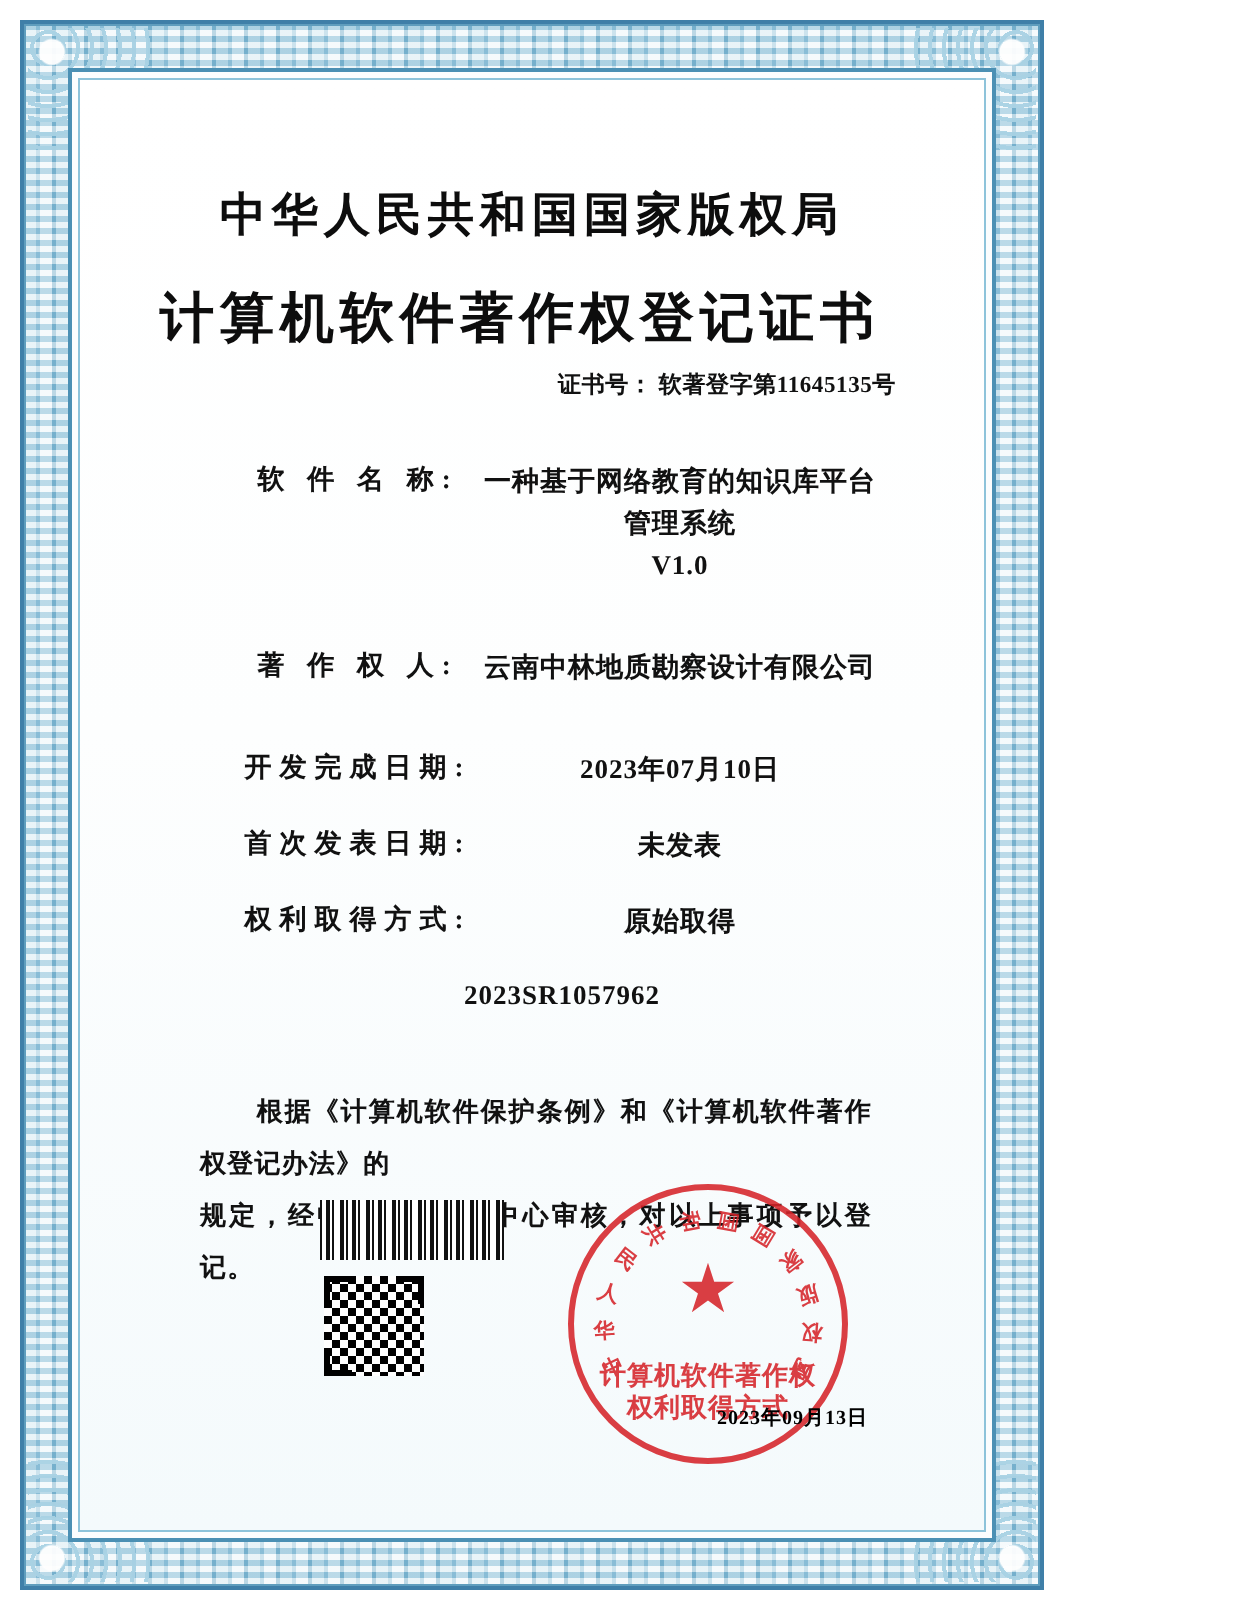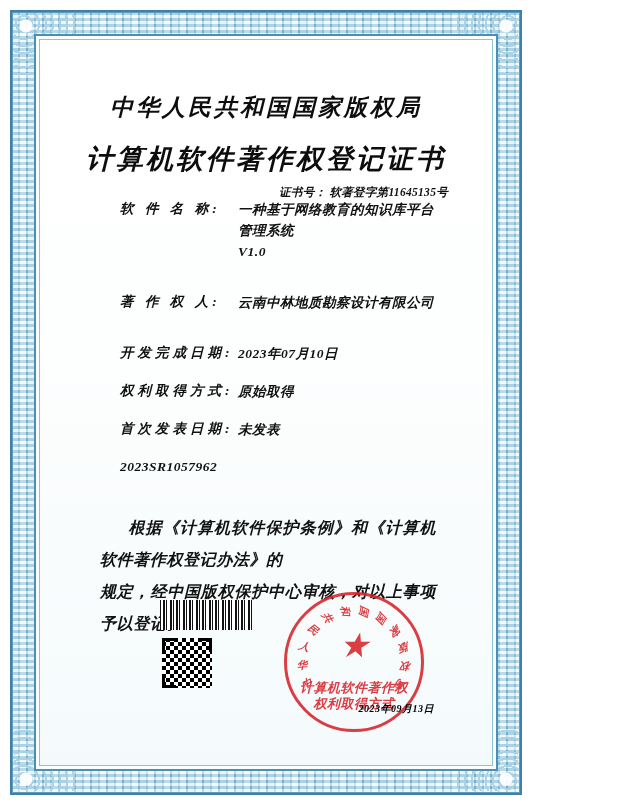--- a/index.html
+++ b/index.html
@@ -9,21 +9,20 @@
   }
   body {
     font-family: "Liberation Serif", "DejaVu Serif", serif;
   }
   .page {
     position: relative;
     width: 532px;
     height: 805px;
     overflow: hidden;
     background: #ffffff;
-    font-style: italic;
   }
 
   
   .frame-outer {
     position: absolute;
     left: 10px;
     top: 10px;
     right: 10px;
     bottom: 10px;
     border: 2px solid #3f7fa8;
@@ -101,40 +100,40 @@
   }
   .title-main {
     text-align: center;
     font-size: 23px;
     letter-spacing: 3px;
     font-weight: 700;
     color: #0d0d0d;
     margin-top: 14px;
   }
   .title-sub {
-    text-align: center;
     font-size: 27px;
     letter-spacing: 3px;
     font-weight: 700;
     color: #0d0d0d;
     margin-top: 18px;
   }
   .cert-no {
     text-align: right;
     font-size: 11.5px;
     font-weight: 700;
     margin-top: 8px;
     padding-right: 4px;
     letter-spacing: 0.3px;
   }
 
   .fields {
-    margin-top: 0;
+    margin-top: 31px;
     padding-left: 40px;
     padding-right: 10px;
+    text-align: center;
   }
   .row {
     display: flex;
     align-items: flex-start;
     margin-bottom: 17px;
     font-size: 13.5px;
     font-weight: 700;
   }
   .row .label {
     width: 118px;
@@ -145,21 +144,21 @@
   .row .value {
     flex: 1;
     letter-spacing: 0.5px;
     line-height: 1.55;
   }
   .row.gap-top { margin-top: 30px; }
 
   .statement {
     margin-top: 34px;
     padding: 0 16px 0 20px;
-    font-size: 16px;
+    font-size: 13px;
     font-weight: 700;
     line-height: 2.0;
     text-align: justify;
     letter-spacing: 0.6px;
   }
   .statement .indent { display: inline-block; width: 28px; }
 
   
   .barcode {
     position: absolute;
@@ -280,27 +279,27 @@
           <div class="label">著 作 权 人:</div>
           <div class="value">云南中林地质勘察设计有限公司</div>
         </div>
 
         <div class="row gap-top">
           <div class="label">开发完成日期:</div>
           <div class="value">2023年07月10日</div>
         </div>
 
         <div class="row">
+          <div class="label">首次发表日期:</div>
+          <div class="value">未发表</div>
+        </div>
+
+        <div class="row">
           <div class="label">权利取得方式:</div>
           <div class="value">原始取得</div>
-        </div>
-
-        <div class="row">
-          <div class="label">首次发表日期:</div>
-          <div class="value">未发表</div>
         </div>
 
 
         <div class="row">
           <div class="value">2023SR1057962</div>
         </div>
 
       </div>
 
       <div class="statement">

